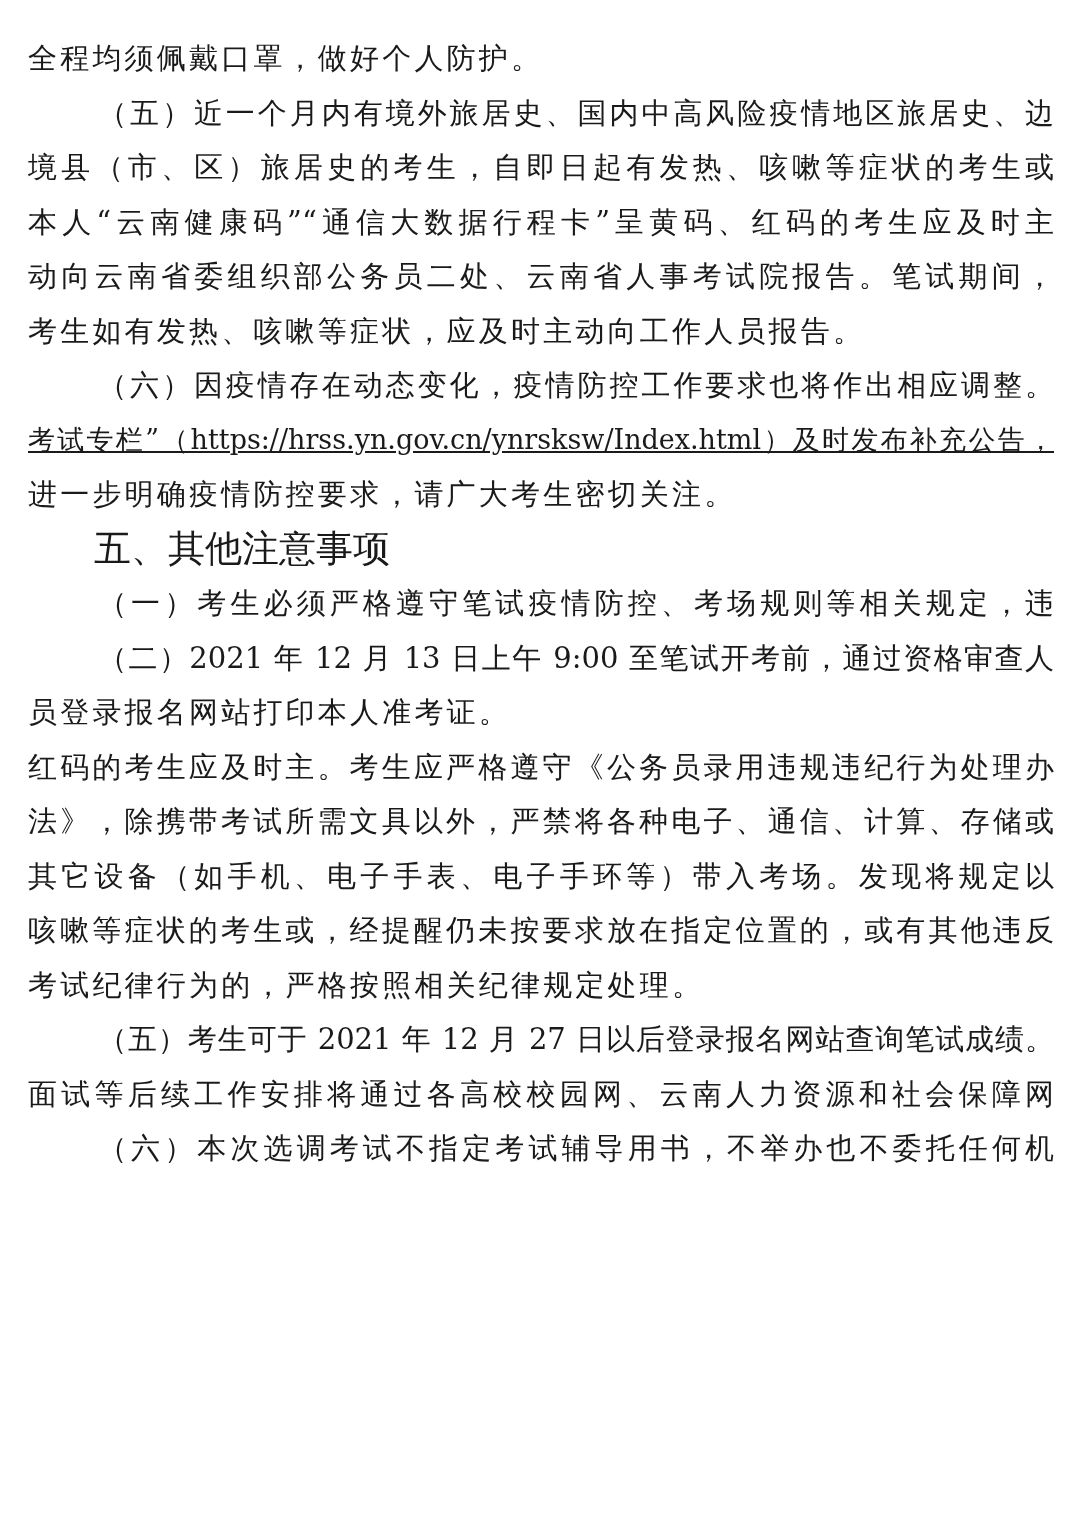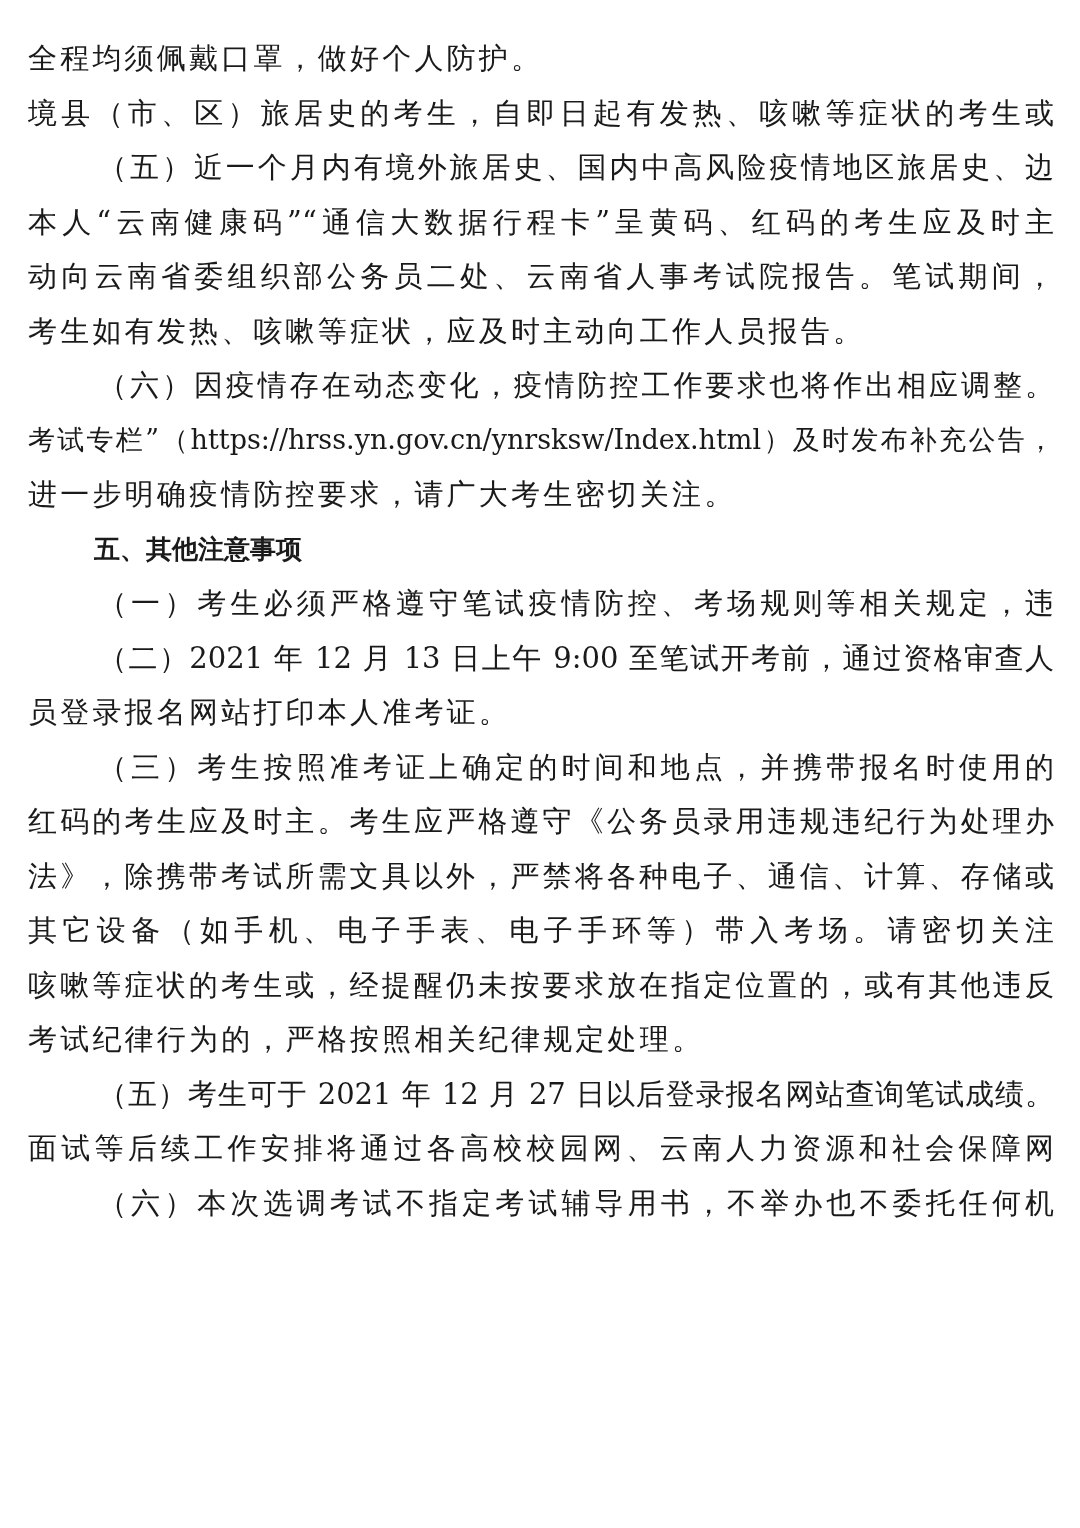--- a/index.html
+++ b/index.html
@@ -32,64 +32,63 @@
   }
   .line.last {
     text-align-last: left;
     letter-spacing: 3.2px;
   }
   .line.indent {
     padding-left: 70px;
   }
   .line.heading {
     font-family: "DejaVu Sans", "Liberation Sans", sans-serif;
-    font-weight: bold;
+    font-weight: normal;
     padding-left: 66px;
     text-align-last: left;
     letter-spacing: 0px;
-    font-size: 26px;
+    font-size: 37px;
   }
 </style>
 </head>
 <body>
 
 <div class="page">
 
   <div class="line last">全程均须佩戴口罩，做好个人防护。</div>
 
   <div>
+    <div class="line indent">（五）近一个月内有境外旅居史、国内中高风险疫情地区旅居史、边</div>
     <div class="line">境县（市、区）旅居史的考生，自即日起有发热、咳嗽等症状的考生或</div>
-    <div class="line indent">（五）近一个月内有境外旅居史、国内中高风险疫情地区旅居史、边</div>
     <div class="line">本人“云南健康码”“通信大数据行程卡”呈黄码、红码的考生应及时主</div>
     <div class="line">动向云南省委组织部公务员二处、云南省人事考试院报告。笔试期间，</div>
     <div class="line last">考生如有发热、咳嗽等症状，应及时主动向工作人员报告。</div>
   </div>
 
   <div>
     <div class="line indent">（六）因疫情存在动态变化，疫情防控工作要求也将作出相应调整。</div>
-    <div class="line" style="font-size:27px;">考试专栏”（https://hrss.yn.gov.cn/ynrsksw/Index.html）及时发布补充公告，</div>
+    <div class="line" style="font-size:27px;text-decoration:underline;">考试专栏”（https://hrss.yn.gov.cn/ynrsksw/Index.html）及时发布补充公告，</div>
     <div class="line last">进一步明确疫情防控要求，请广大考生密切关注。</div>
   </div>
 
   <div class="line heading">五、其他注意事项</div>
 
   <div>
     <div class="line indent">（一）考生必须严格遵守笔试疫情防控、考场规则等相关规定，违</div>
   </div>
 
   <div>
     <div class="line indent">（二）2021 年 12 月 13 日上午 9:00 至笔试开考前，通过资格审查人</div>
     <div class="line last">员登录报名网站打印本人准考证。</div>
   </div>
 
   <div>
-    <div class="line indent">（三）考生按照准考证上确定的时间和地点，并携带报名时使用的</div>
     <div class="line">红码的考生应及时主。考生应严格遵守《公务员录用违规违纪行为处理办</div>
     <div class="line">法》，除携带考试所需文具以外，严禁将各种电子、通信、计算、存储或</div>
-    <div class="line">其它设备（如手机、电子手表、电子手环等）带入考场。请密切关注</div>
+    <div class="line">其它设备（如手机、电子手表、电子手环等）带入考场。发现将规定以</div>
     <div class="line">咳嗽等症状的考生或，经提醒仍未按要求放在指定位置的，或有其他违反</div>
     <div class="line last">考试纪律行为的，严格按照相关纪律规定处理。</div>
   </div>
 
 
   <div>
     <div class="line indent">（五）考生可于 2021 年 12 月 27 日以后登录报名网站查询笔试成绩。</div>
     <div class="line">面试等后续工作安排将通过各高校校园网、云南人力资源和社会保障网</div>
   </div>
 

